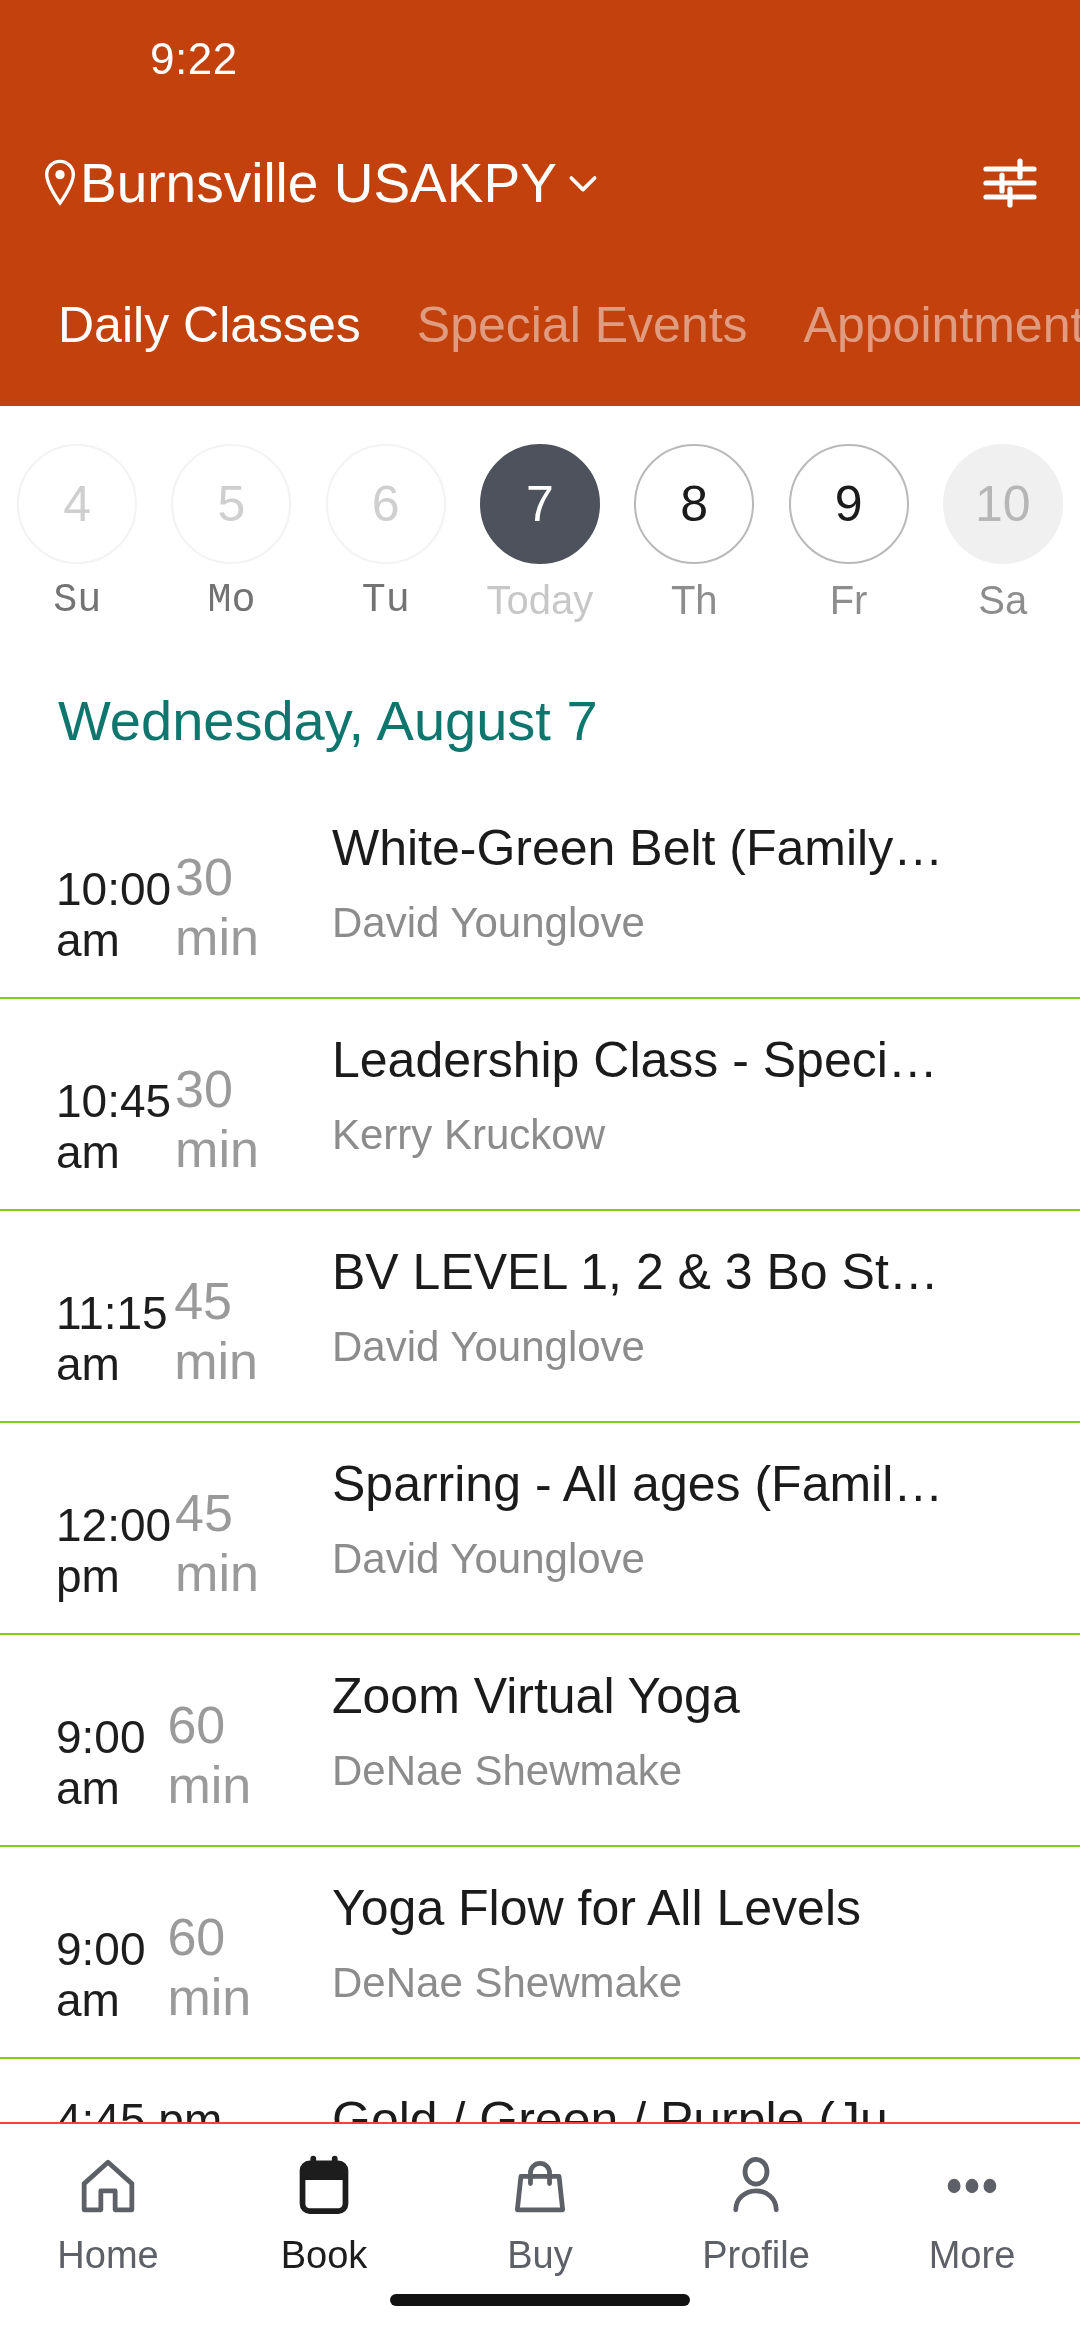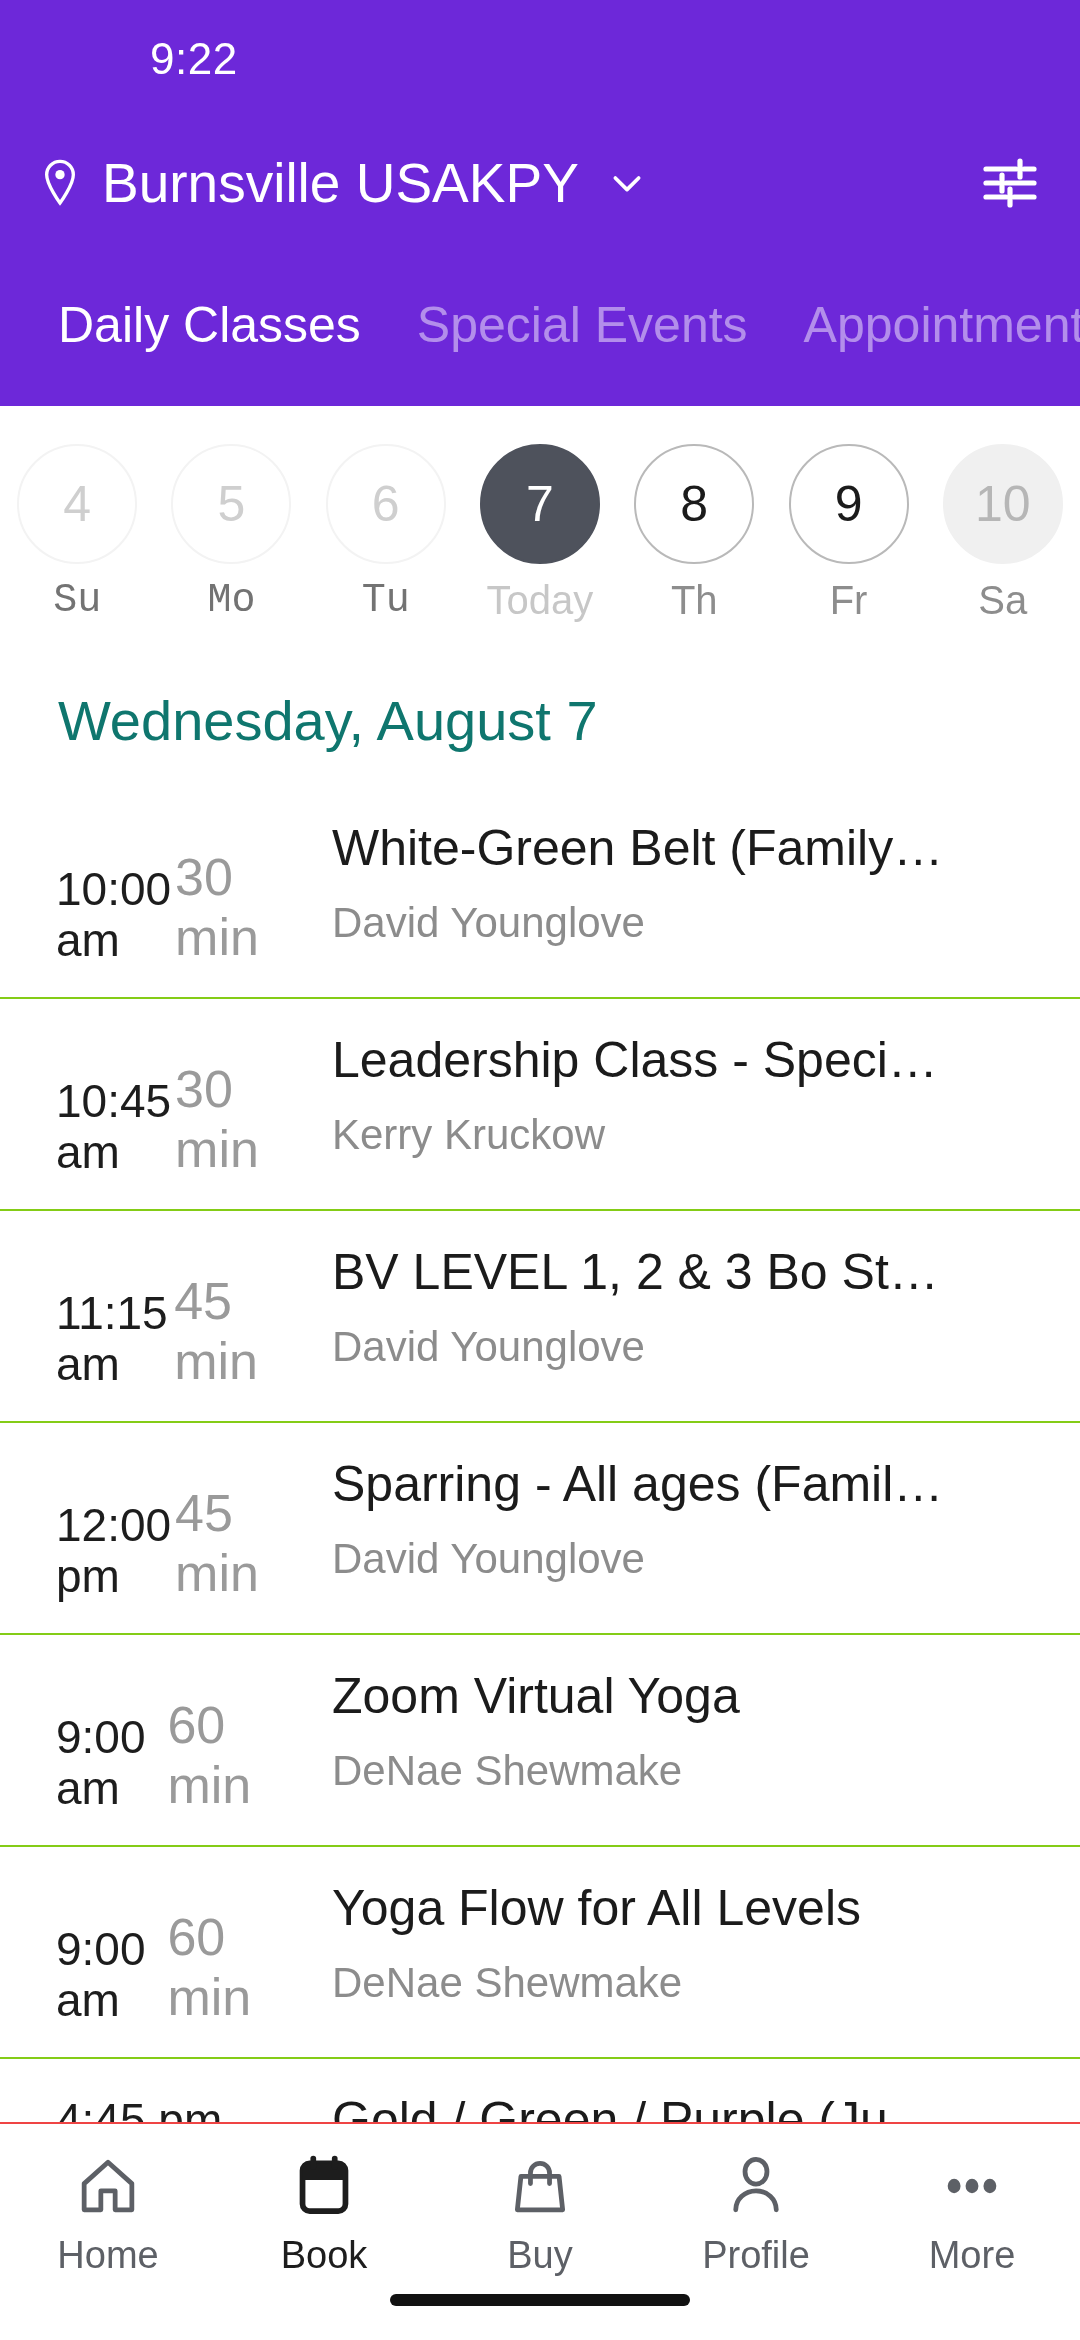--- a/index.html
+++ b/index.html
@@ -12,41 +12,41 @@
   }
   .phone {
     position:relative;
     width:1080px; height:2340px;
     background:#ffffff;
     display:flex; flex-direction:column;
   }
 
   
   .header {
-    background:#6d28d9;
+    background:#c2410c;
     flex:0 0 auto;
     padding-top:0;
   }
   .statusbar {
     height:118px;
     display:flex; align-items:center;
     padding-left:150px;
   }
   .statusbar .time {
     color:#ffffff;
     font-size:44px;
     letter-spacing:0.5px;
   }
   .locationrow {
     height:130px;
     display:flex; align-items:center;
     padding:0 42px 0 40px;
   }
   .loc-left {
-    display:flex; align-items:center; gap:22px;
+    display:flex; align-items:center; 
     flex:1 1 auto; min-width:0;
   }
   .pin-icon { width:40px; height:52px; flex:0 0 auto; }
   .loc-name {
     color:#ffffff;
     font-size:55px;
     font-weight:400;
     white-space:nowrap;
     overflow:hidden;
   }

